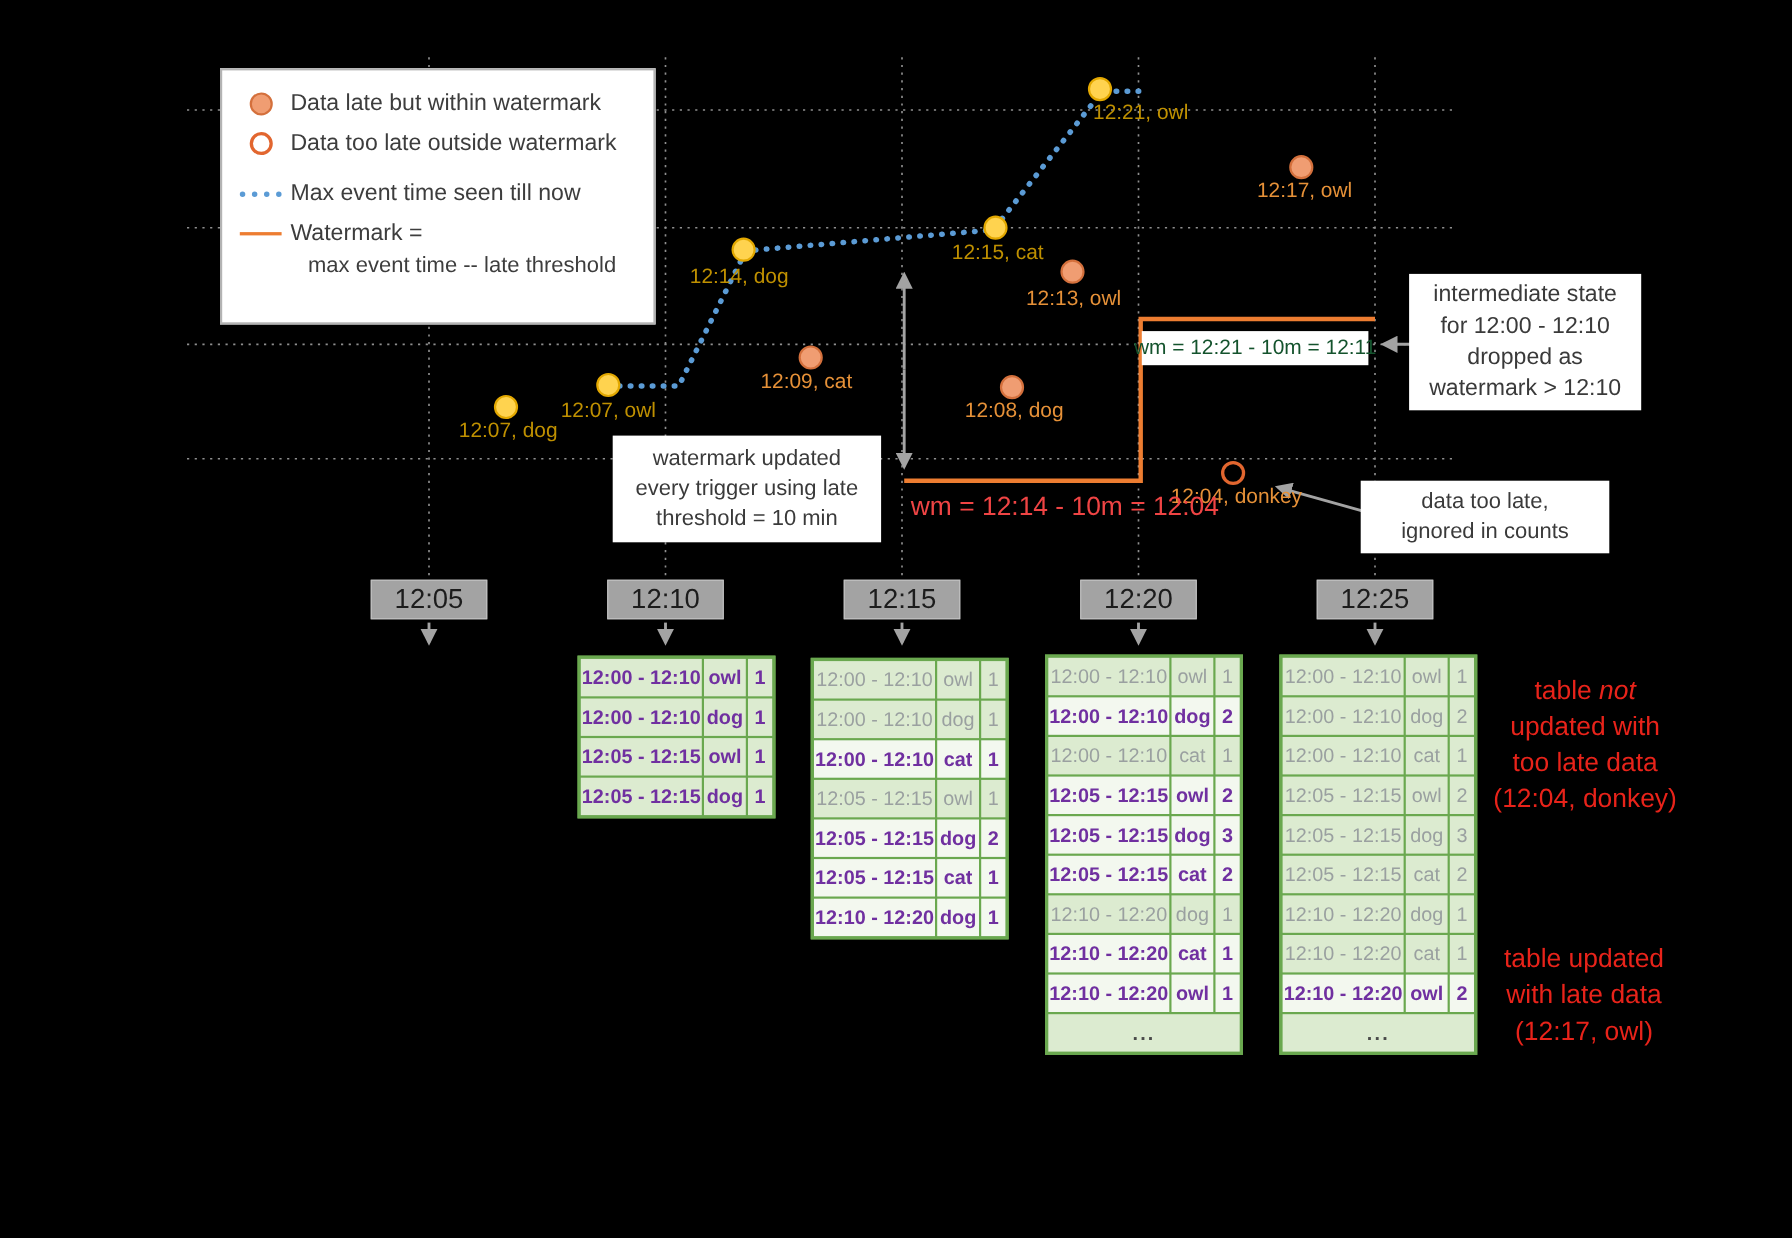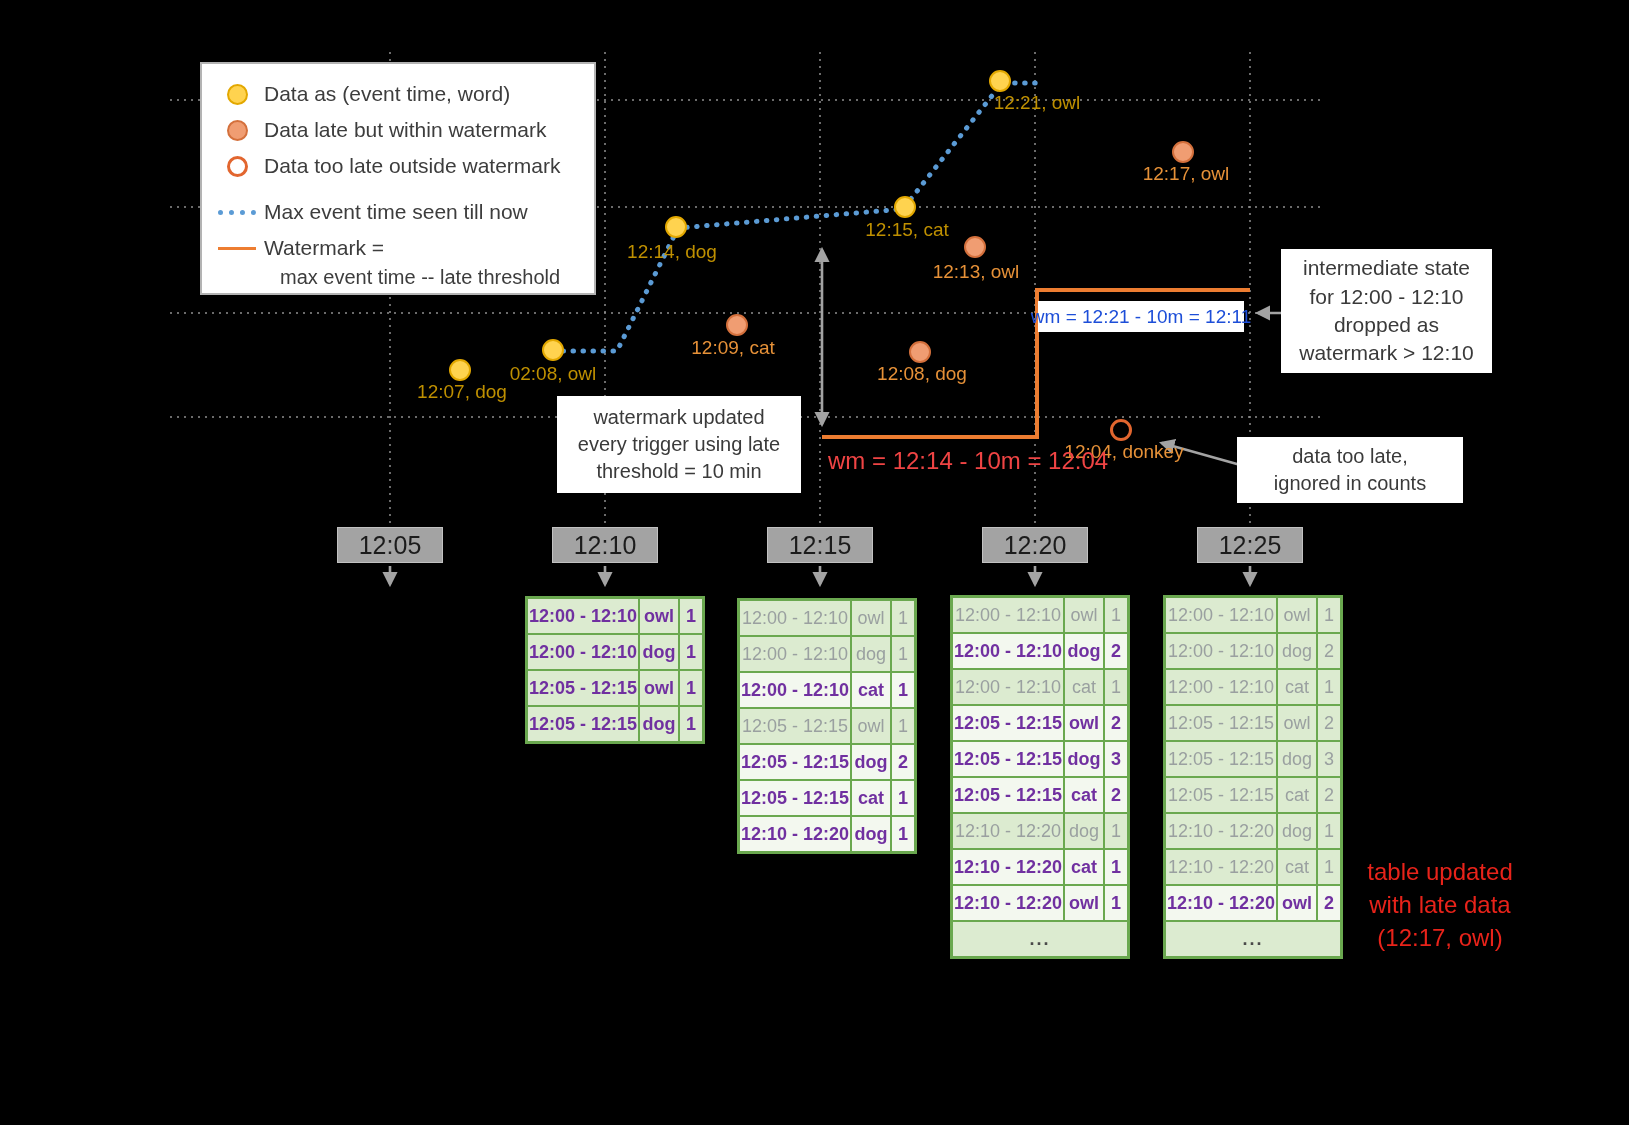--- a/index.html
+++ b/index.html
@@ -42,21 +42,21 @@
   
   .callout{position:absolute;background:#fff;color:#3a3a3a;font-size:20px;line-height:1.35;text-align:center;box-sizing:border-box;display:flex;align-items:center;justify-content:center;}
   .callout span{white-space:pre-line;}
   #callout-trigger{left:557px;top:396px;width:244px;height:97px;}
   #callout-intermediate{left:1281px;top:249px;width:211px;height:124px;font-size:21px;}
   #callout-toolate{left:1237px;top:437px;width:226px;height:66px;}
 
   
   .wm-label{position:absolute;color:#ef4444;font-size:24px;white-space:nowrap;}
   #wm-label-1{left:828px;top:447px;}
-  #wm-label-2{position:absolute;left:1038px;top:301px;width:206px;height:31px;background:#fff;color:#1d4ed8;font-size:19px;display:flex;align-items:center;justify-content:center;white-space:nowrap;}
+  #wm-label-2{position:absolute;left:1038px;top:301px;width:206px;height:31px;background:#fff;color:#14532d;font-size:19px;display:flex;align-items:center;justify-content:center;white-space:nowrap;}
 
   
   .note{position:absolute;color:#e8231a;text-align:center;font-size:24px;line-height:1.38;white-space:pre-line;}
   #note-not-updated{left:1338px;top:578px;width:206px;}
   #note-updated{left:1340px;top:822px;width:200px;}
   #note-purple{left:455px;top:866px;width:470px;font-size:25px;line-height:1.35;}
   .note em{font-style:italic;}
   .purple-hl{color:#7030a0;font-weight:bold;}
 
   
@@ -274,21 +274,21 @@
         </div>
         <div class="trow more">
           <div class="tcell cfull">...</div>
         </div>
       </div>
     </div>
   <div id="points-layer" class="layer">
       <div class="dot ontime" style="left: 449px; top: 359px;"></div>
       <div class="pt-label ontime" style="left: 462px; top: 381px;">12:07, dog</div>
       <div class="dot ontime" style="left: 542px; top: 339px;"></div>
-      <div class="pt-label ontime" style="left: 553px; top: 363px;">02:08, owl</div>
+      <div class="pt-label ontime" style="left: 553px; top: 363px;">12:07, owl</div>
       <div class="dot ontime" style="left: 665px; top: 216px;"></div>
       <div class="pt-label ontime" style="left: 672px; top: 241px;">12:14, dog</div>
       <div class="dot ontime" style="left: 894px; top: 196px;"></div>
       <div class="pt-label ontime" style="left: 907px; top: 219px;">12:15, cat</div>
       <div class="dot ontime" style="left: 989px; top: 70px;"></div>
       <div class="pt-label ontime" style="left: 1037px; top: 92px;">12:21, owl</div>
       <div class="dot late" style="left: 726px; top: 314px;"></div>
       <div class="pt-label late" style="left: 733px; top: 337px;">12:09, cat</div>
       <div class="dot late" style="left: 964px; top: 236px;"></div>
       <div class="pt-label late" style="left: 976px; top: 261px;">12:13, owl</div>
@@ -296,26 +296,20 @@
       <div class="pt-label late" style="left: 922px; top: 363px;">12:08, dog</div>
       <div class="dot late" style="left: 1172px; top: 141px;"></div>
       <div class="pt-label late" style="left: 1186px; top: 163px;">12:17, owl</div>
       <div class="dot toolate" style="left: 1110px; top: 419px;"></div>
       <div class="pt-label toolate" style="left: 1124px; top: 441px;">12:04, donkey</div>
     </div>
 
   <div class="legend">
     <div class="lg-row">
       <span class="sw">
-          <span class="dot-sw ontime"></span>
-        </span>
-      <span class="lg-label">Data as (event time, word)</span>
-    </div>
-    <div class="lg-row">
-      <span class="sw">
           <span class="dot-sw late"></span>
         </span>
       <span class="lg-label">Data late but within watermark</span>
     </div>
     <div class="lg-row">
       <span class="sw">
           <span class="dot-sw toolate"></span>
         </span>
       <span class="lg-label">Data too late outside watermark</span>
     </div>
@@ -348,19 +342,25 @@
     <span>intermediate state
 for 12:00 - 12:10
 dropped as
 watermark &gt; 12:10</span>
   </div>
   <div class="callout" id="callout-toolate">
     <span>data too late,
 ignored in counts</span>
   </div>
 
+  <div class="note" id="note-not-updated">
+    <span>table </span><em>not</em><span>
+updated with
+too late data
+(12:04, donkey)</span>
+  </div>
   <div class="note" id="note-updated">
     <span>table updated
 with late data
 (12:17, owl)</span>
   </div>
 
 </div>
 
 </body></html>

